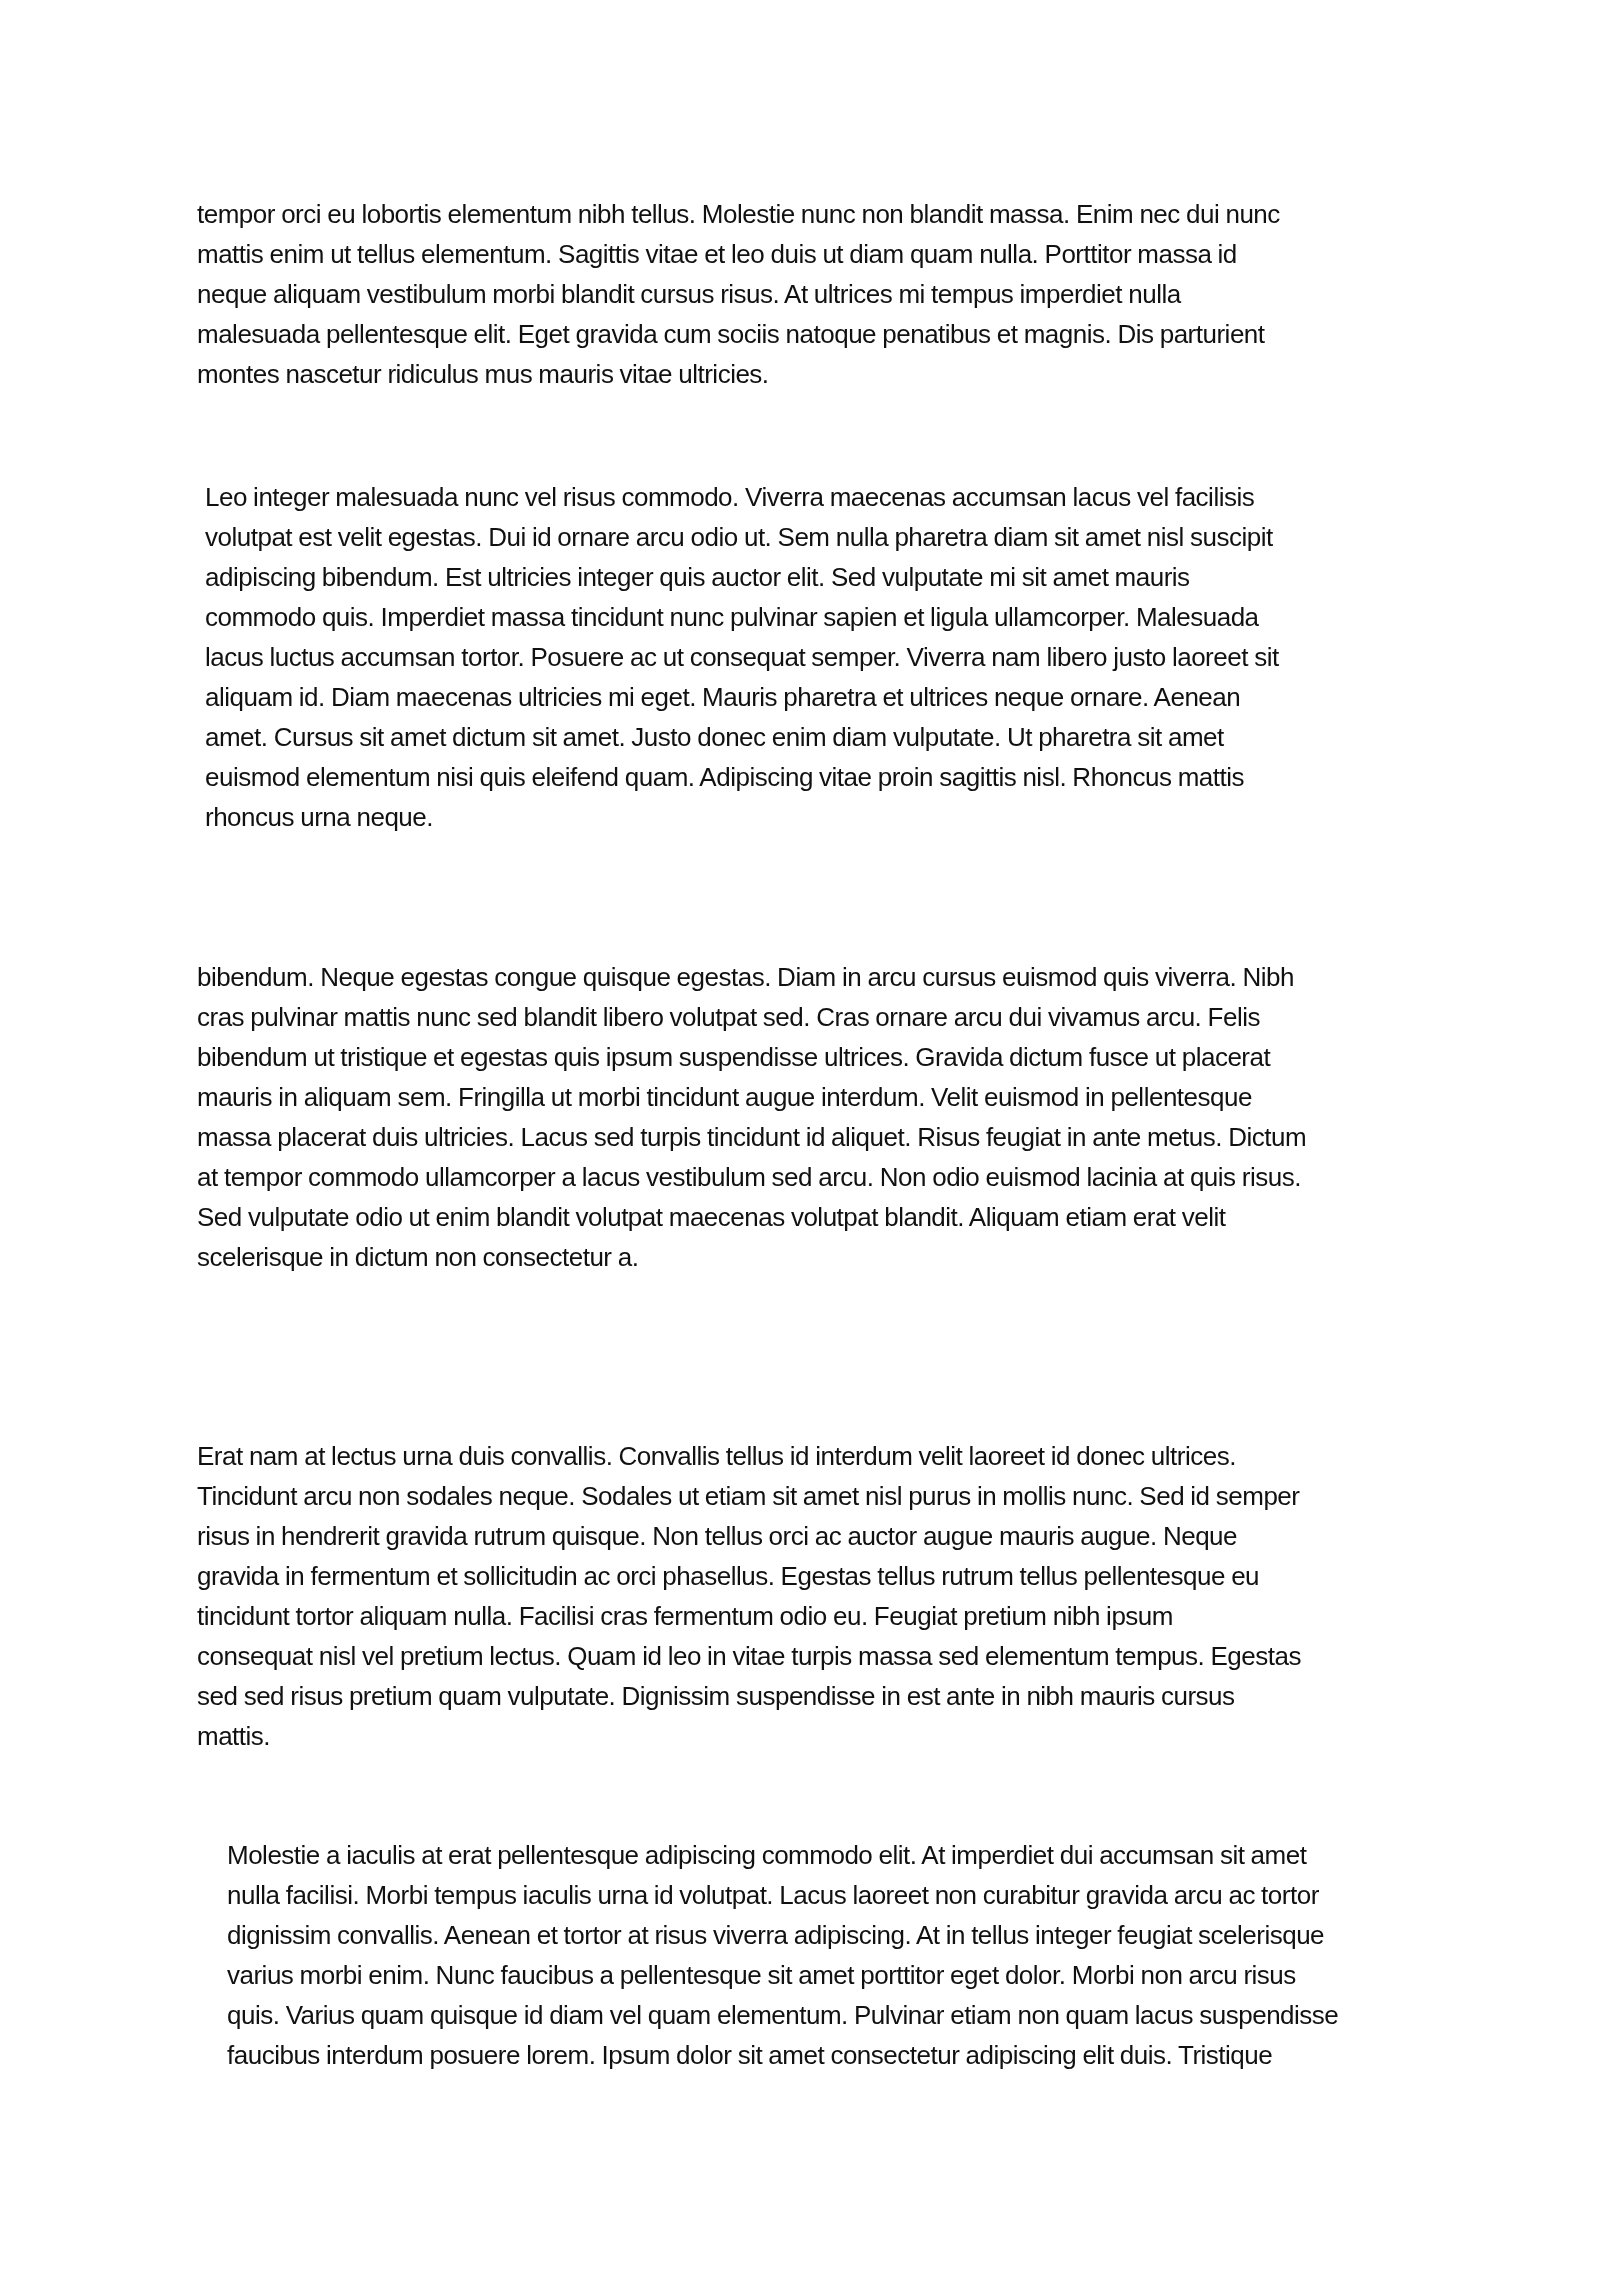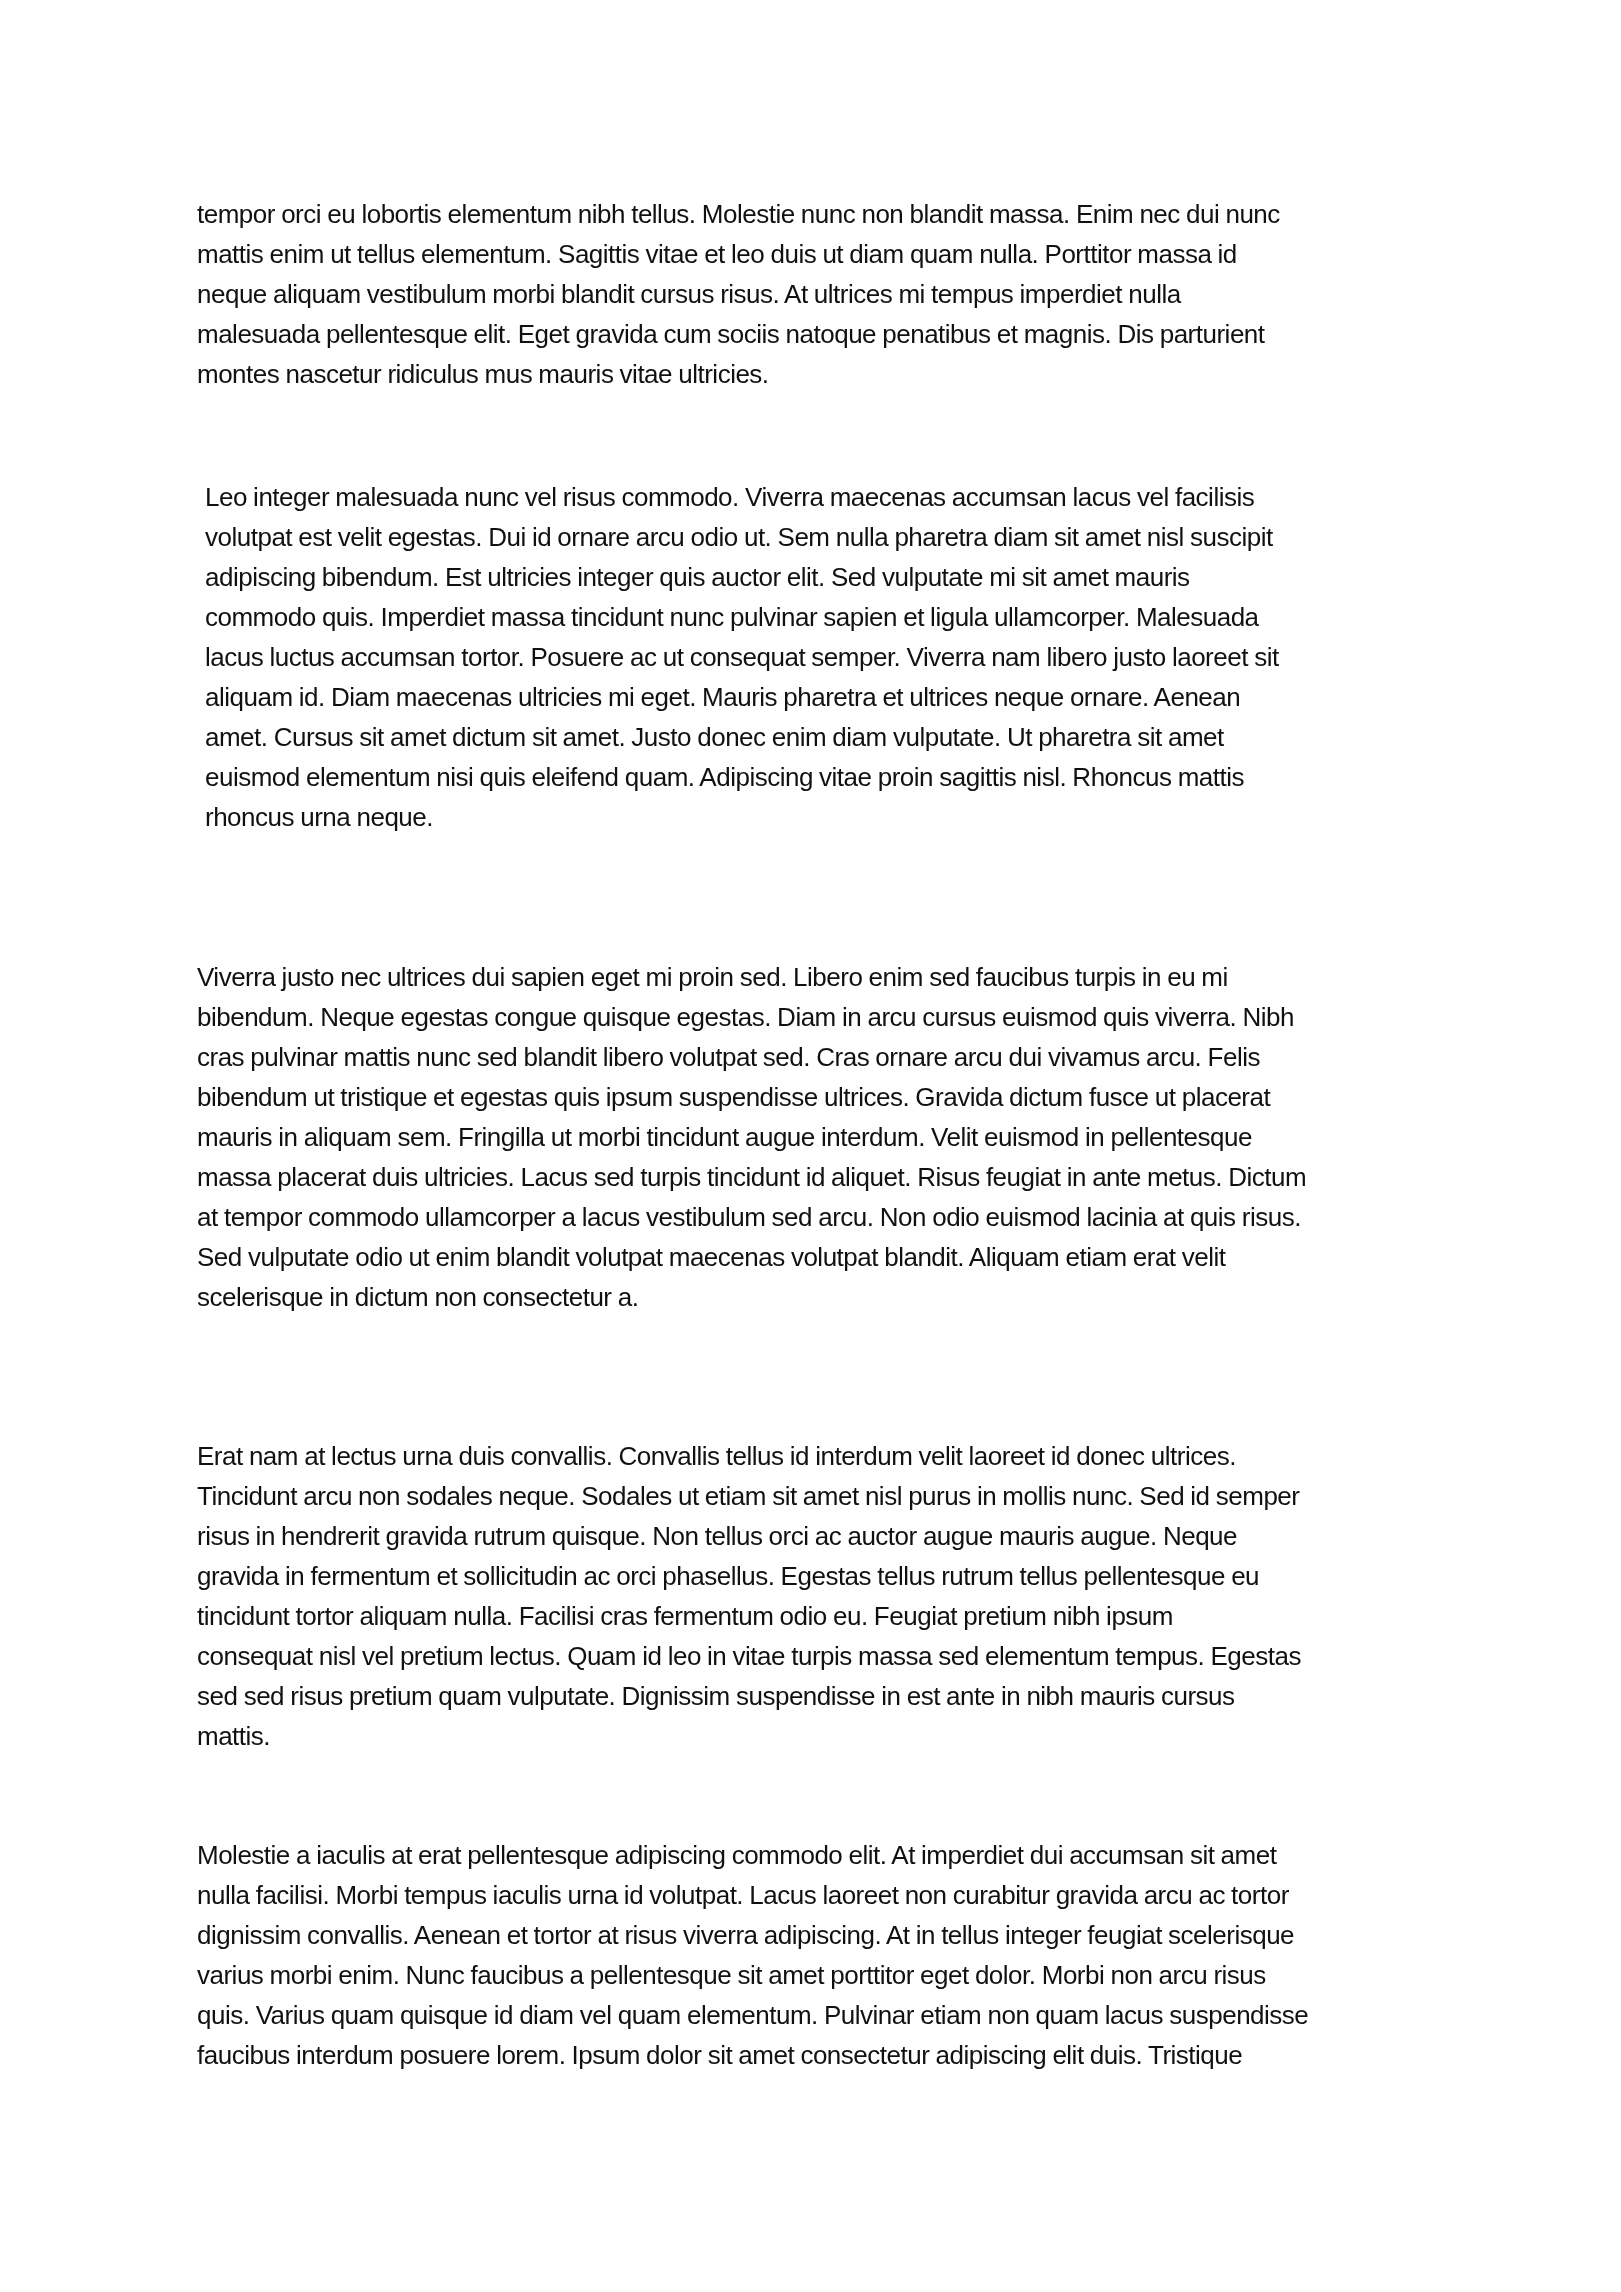--- a/index.html
+++ b/index.html
@@ -34,21 +34,21 @@
       line-height: 40px;
       font-size: 26px;
       letter-spacing: -0.5px;
       word-spacing: -0.5px;
       white-space: nowrap;
     }
     #p1 { top: 194px; }
     #p2 { top: 477px; margin-left: 8px; }
     #p3 { top: 957px; }
     #p4 { top: 1436px; }
-    #p5 { top: 1835px; }
+    #p5 { top: 1835px; margin-left: 30px; }
   </style>
 </head>
 <body>
 
 <div class="page">
 
   <div class="paragraph" id="p1">
     <span class="line">tempor orci eu lobortis elementum nibh tellus. Molestie nunc non blandit massa. Enim nec dui nunc</span>
     <span class="line">mattis enim ut tellus elementum. Sagittis vitae et leo duis ut diam quam nulla. Porttitor massa id</span>
     <span class="line">neque aliquam vestibulum morbi blandit cursus risus. At ultrices mi tempus imperdiet nulla</span>
@@ -62,21 +62,20 @@
     <span class="line">adipiscing bibendum. Est ultricies integer quis auctor elit. Sed vulputate mi sit amet mauris</span>
     <span class="line">commodo quis. Imperdiet massa tincidunt nunc pulvinar sapien et ligula ullamcorper. Malesuada</span>
     <span class="line">lacus luctus accumsan tortor. Posuere ac ut consequat semper. Viverra nam libero justo laoreet sit</span>
     <span class="line">aliquam id. Diam maecenas ultricies mi eget. Mauris pharetra et ultrices neque ornare. Aenean</span>
     <span class="line">amet. Cursus sit amet dictum sit amet. Justo donec enim diam vulputate. Ut pharetra sit amet</span>
     <span class="line">euismod elementum nisi quis eleifend quam. Adipiscing vitae proin sagittis nisl. Rhoncus mattis</span>
     <span class="line">rhoncus urna neque.</span>
   </div>
 
   <div class="paragraph" id="p3">
-    <span class="line">Viverra justo nec ultrices dui sapien eget mi proin sed. Libero enim sed faucibus turpis in eu mi</span>
     <span class="line">bibendum. Neque egestas congue quisque egestas. Diam in arcu cursus euismod quis viverra. Nibh</span>
     <span class="line">cras pulvinar mattis nunc sed blandit libero volutpat sed. Cras ornare arcu dui vivamus arcu. Felis</span>
     <span class="line">bibendum ut tristique et egestas quis ipsum suspendisse ultrices. Gravida dictum fusce ut placerat</span>
     <span class="line">mauris in aliquam sem. Fringilla ut morbi tincidunt augue interdum. Velit euismod in pellentesque</span>
     <span class="line">massa placerat duis ultricies. Lacus sed turpis tincidunt id aliquet. Risus feugiat in ante metus. Dictum</span>
     <span class="line">at tempor commodo ullamcorper a lacus vestibulum sed arcu. Non odio euismod lacinia at quis risus.</span>
     <span class="line">Sed vulputate odio ut enim blandit volutpat maecenas volutpat blandit. Aliquam etiam erat velit</span>
     <span class="line">scelerisque in dictum non consectetur a.</span>
   </div>
 

